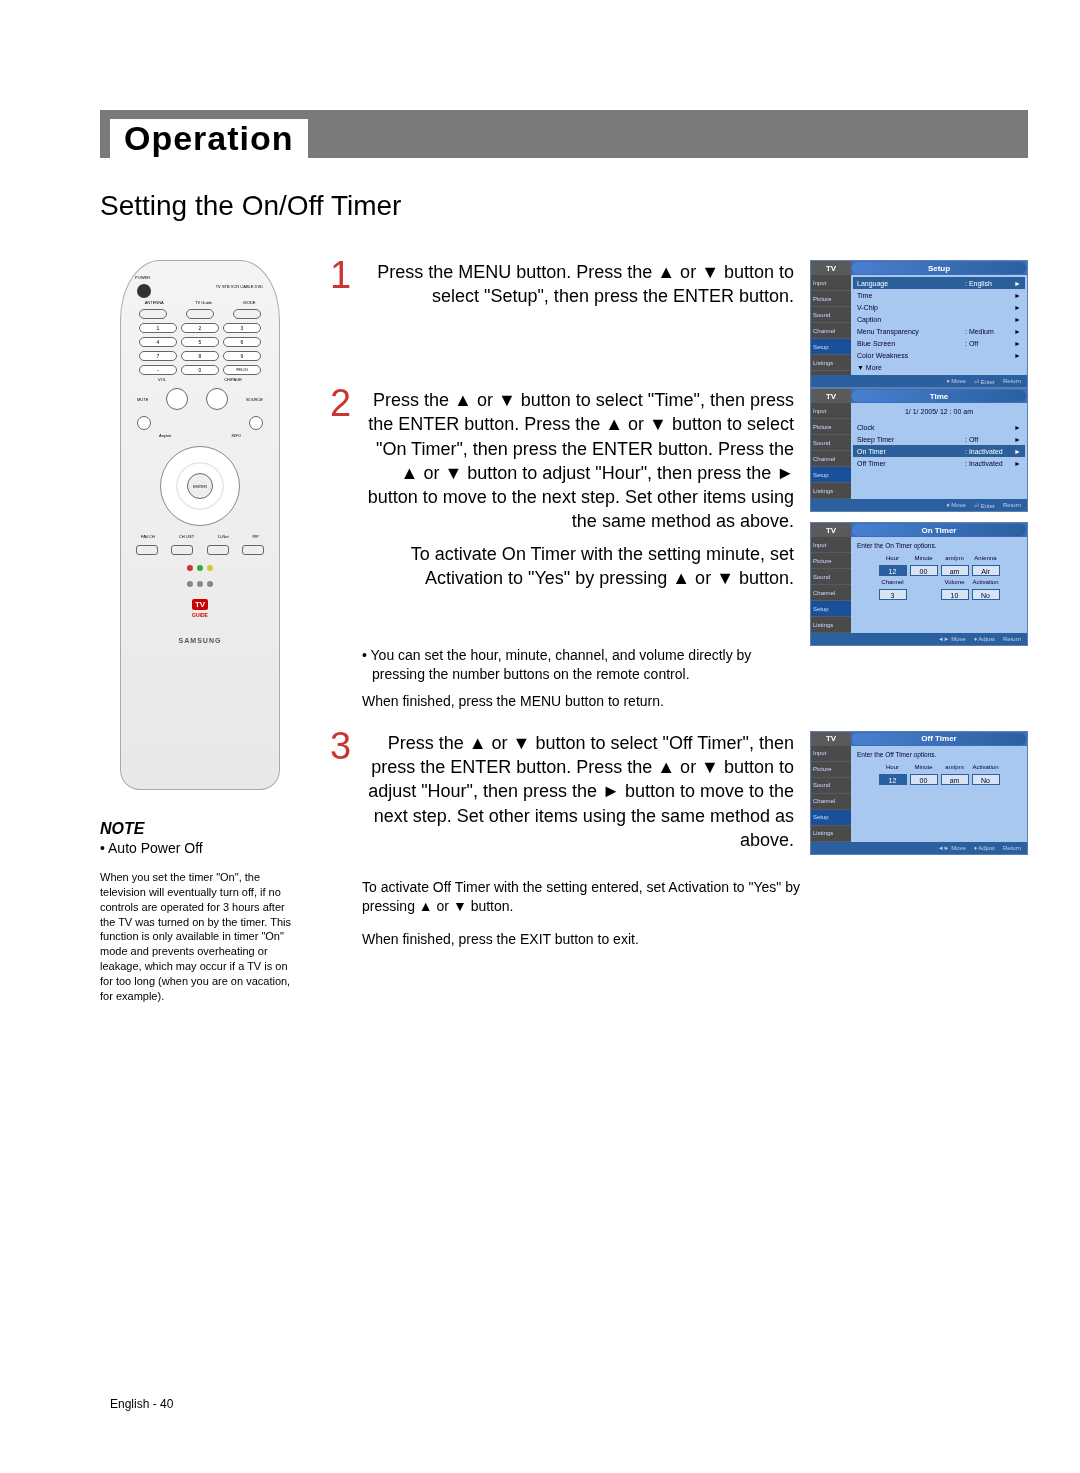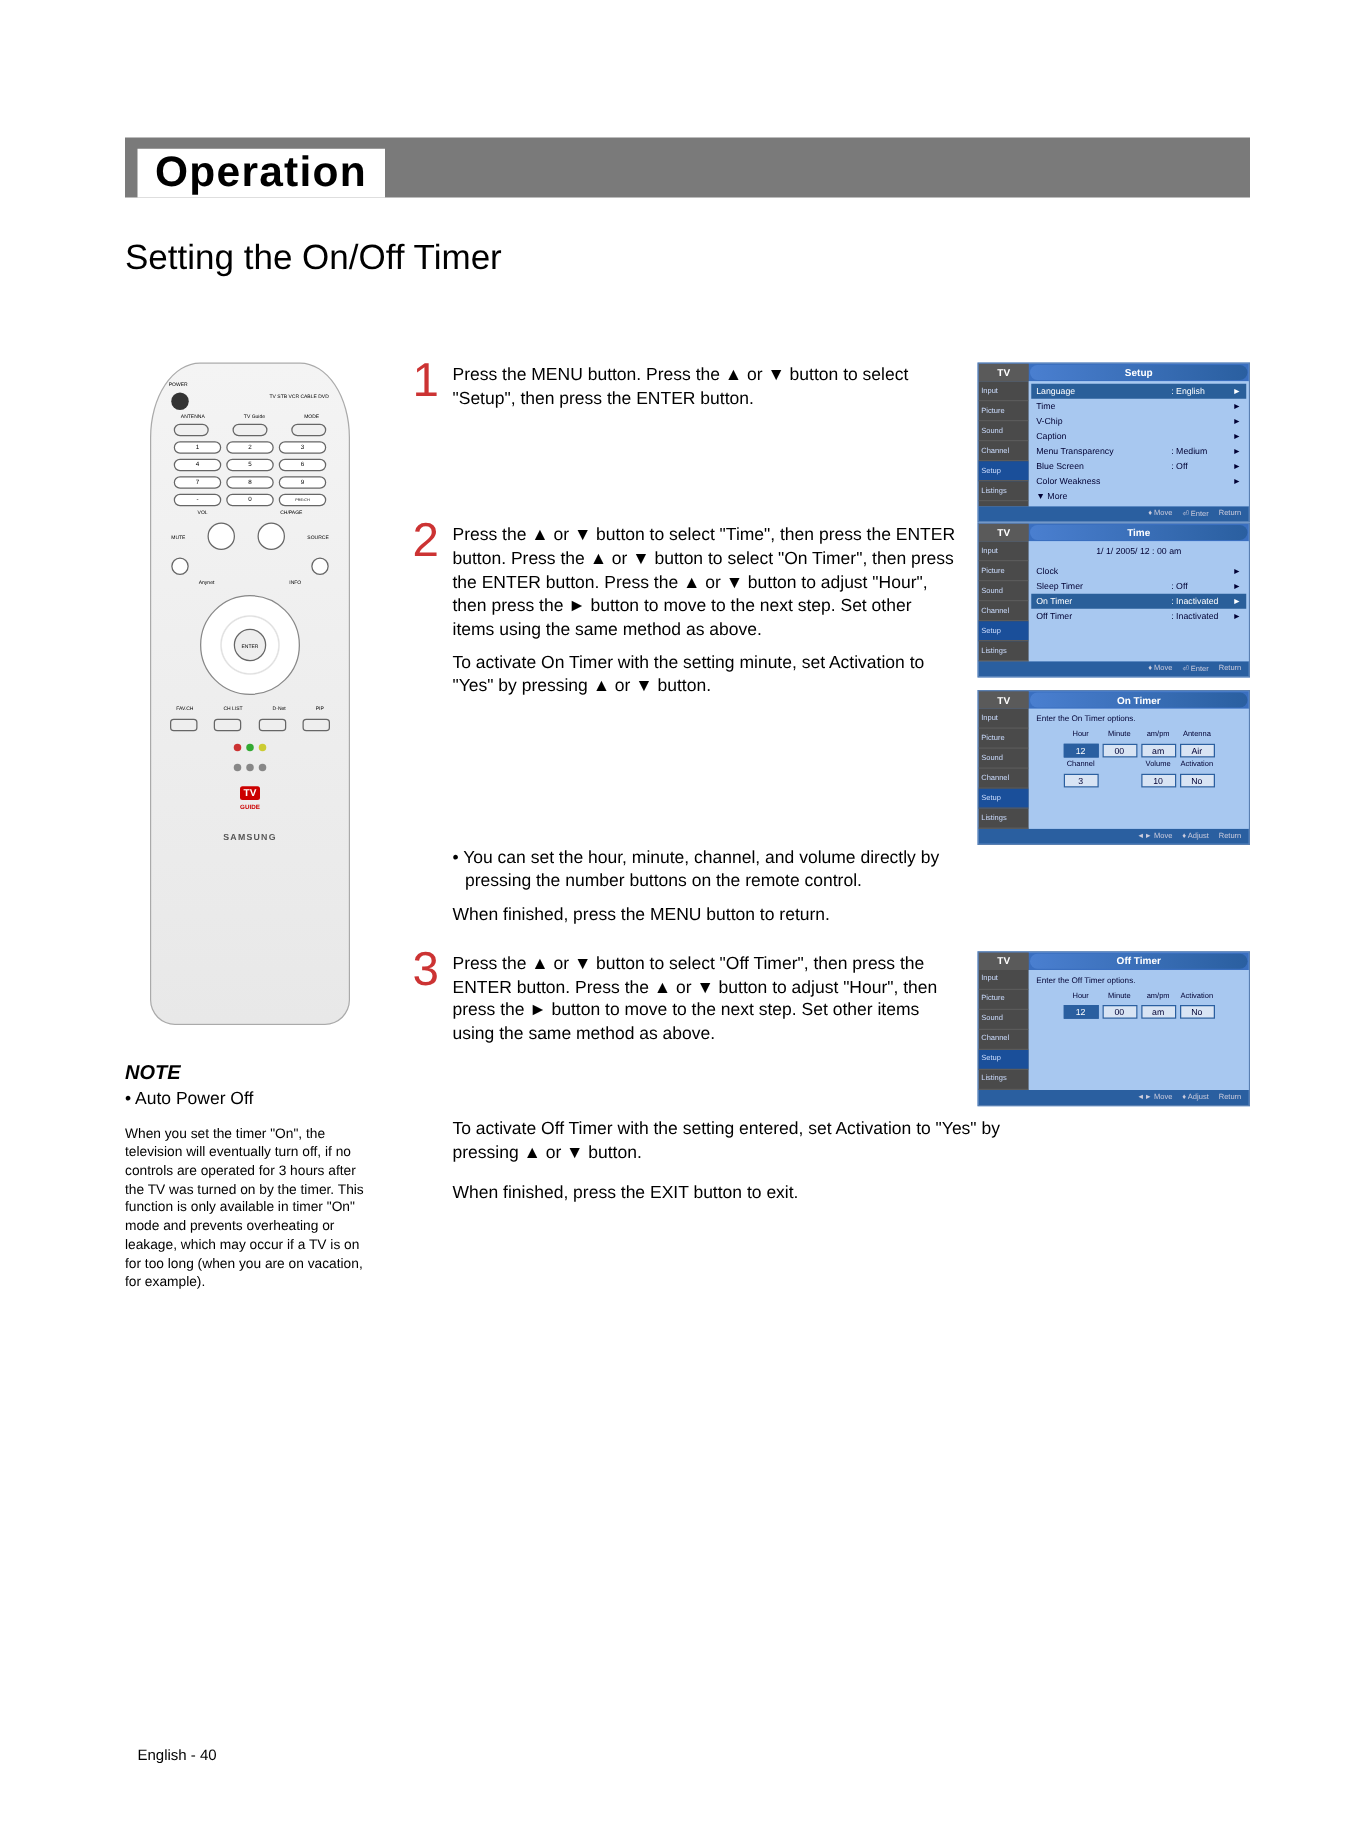--- a/index.html
+++ b/index.html
@@ -1,21 +1,21 @@
 <!DOCTYPE html>
 <html><head>
 <meta charset="utf-8">
 <style>
   * { box-sizing: border-box; margin: 0; padding: 0; }
   body { font-family: Arial, Helvetica, sans-serif; background: #fff; color: #000; }
-  .page { width: 1080px; height: 1473px; position: relative; padding: 110px 80px 40px 100px; }
+  .page { width: 1080px; height: 1473px; position: relative; padding: 110px 52px 40px 100px; }
   .section-bar { background: #7a7a7a; height: 48px; display: flex; align-items: flex-end; margin-bottom: 32px; }
   .section-inner { background: #fff; padding: 0 14px 0 14px; margin-left: 10px; }
   .section-title { font-size: 34px; font-weight: bold; letter-spacing: 1px; }
-  .subtitle { font-size: 28px; font-weight: normal; margin-bottom: 68px; }
+  .subtitle { font-size: 28px; font-weight: normal; margin-bottom: 38px; }
   .content { display: flex; gap: 30px; }
   .left-col { width: 200px; flex-shrink: 0; }
   .right-col { flex: 1; }
   .remote { width: 160px; height: 530px; margin-left: 20px; margin-bottom: 30px; background: linear-gradient(to bottom, #f4f4f4, #e8e8e8); border: 1px solid #aaa; border-radius: 40px 40px 20px 20px / 60px 60px 20px 20px; padding: 10px 8px 8px 8px; position: relative; font-size: 5px; }
   .remote .powerrow { display:flex; justify-content:space-between; padding: 4px 6px; font-size:4px; }
   .remote .pbtn { width: 14px; height:14px; border-radius:50%; background:#333; }
   .remote .labelrow { display:flex; justify-content:space-around; font-size:4px; margin-top:2px;}
   .remote .pillrow { display:flex; justify-content:space-around; margin:4px 0;}
   .remote .pill { width:28px; height:10px; border:1px solid #666; border-radius:5px; background:#f0f0f0; display:flex; align-items:center; justify-content:center; font-size:4px;}
   .remote .numgrid { display:grid; grid-template-columns:repeat(3,1fr); gap:4px; padding: 0 10px; margin-top:4px;}
@@ -28,21 +28,21 @@
   .remote .sqbtn { width:22px; height:10px; border:1px solid #666; border-radius:3px; background:#eee; font-size:3px; display:flex; align-items:center; justify-content:center;}
   .remote .colorrow { display:flex; justify-content:center; gap:4px; margin-top:10px;}
   .remote .dot { width:6px; height:6px; border-radius:50%; }
   .remote .tvg { margin-top: 12px; text-align:center; font-weight:bold; font-size:8px; color:#c00;}
   .remote .brand { margin-top: 18px; text-align:center; font-size:7px; letter-spacing:1px; color:#555; font-weight:bold;}
   .note-head { font-style: italic; font-weight: bold; font-size: 16px; margin-top: 24px; }
   .note-sub { font-weight: normal; font-size: 14px; margin-top: 2px; }
   .note-body { font-size: 11px; line-height: 1.35; margin-top: 14px; }
   .step { display: flex; gap: 8px; margin-bottom: 18px; }
   .step-num { font-size: 38px; color: #c33; font-weight: 300; line-height: 0.8; width: 24px; flex-shrink:0; }
-  .step-text { font-size: 14px; line-height: 1.35; flex:1; padding-right: 8px;}
+  .step-text { font-size: 18px; line-height: 1.35; flex:1; padding-right: 8px; text-align: right;}
   .step-text p { margin-bottom: 8px; }
   .tail-text { font-size: 14px; line-height: 1.35; margin-left: 32px; margin-bottom: 20px; max-width: 440px;}
   .tail-text2 { font-size: 14px; line-height: 1.35; margin: 8px 0 0 32px; max-width: 440px;}
   .bullet { margin-left: 32px; font-size:14px; line-height:1.35; max-width: 440px; text-indent: -10px; padding-left:10px; margin-bottom: 8px;}
   .row2 { display: flex; gap: 8px; align-items: flex-start; }
   .step-pair { flex:1; }
   .osd-stack { width: 218px; flex-shrink: 0; display:flex; flex-direction:column; gap: 10px;}
   .osd { width: 218px; background:#8cb8f0; border:1px solid #5a7fb0; font-size:8px; color:#fff;}
   .osd .titlebar { display:flex; align-items:center; background:#3a6fc0; height:14px;}
   .osd .titlebar .tv { background:#5a5a5a; width:40px; height:100%; display:flex; align-items:center; justify-content:center; font-weight:bold;}

